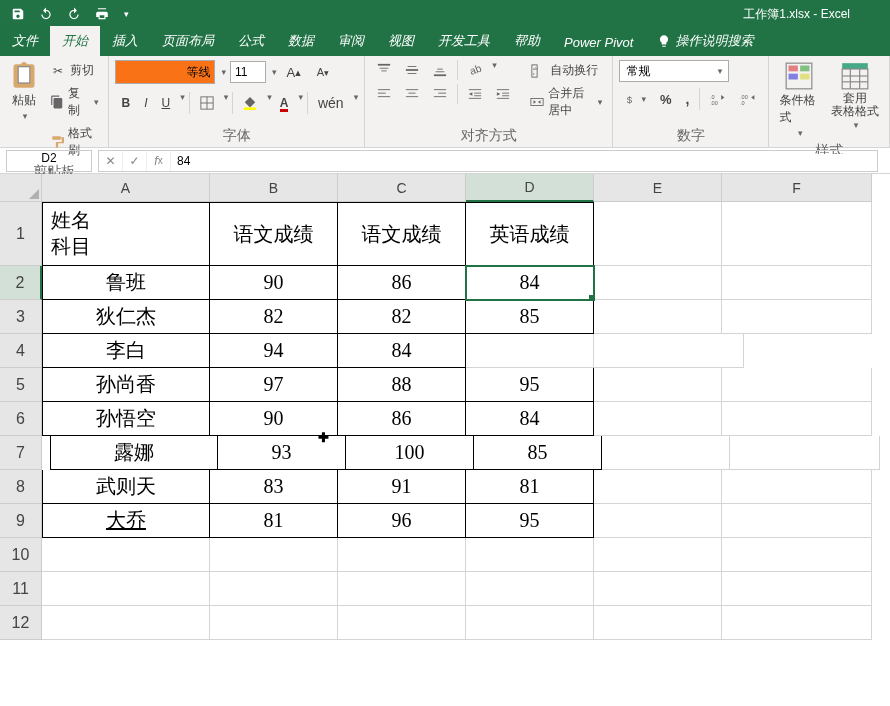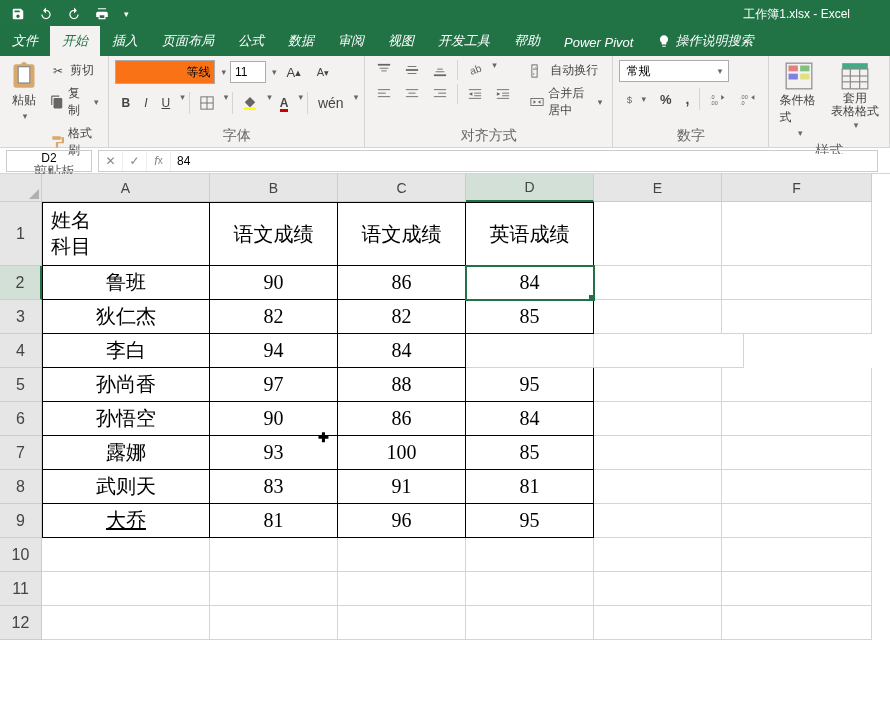--- a/index.html
+++ b/index.html
@@ -474,21 +474,21 @@
         </div>
         <div class="row">
           <div class="cell colA tblborder tblleft" style="height: 34px;">孙悟空</div>
           <div class="cell colB tblborder" style="height: 34px;">90</div>
           <div class="cell colC tblborder" style="height: 34px;">86</div>
           <div class="cell colD tblborder" style="height: 34px;">84</div>
           <div class="cell colE" style="height: 34px;"></div>
           <div class="cell colF" style="height: 34px;"></div>
         </div>
         <div class="row">
-          <div class="cell colA tblborder tblleft" style="height: 34px;">露娜</div>
+          <div class="cell colA tblborder tblleft" style="height: 34px; margin-left: 8px;">露娜</div>
           <div class="cell colB tblborder" style="height: 34px;">93</div>
           <div class="cell colC tblborder" style="height: 34px;">100</div>
           <div class="cell colD tblborder" style="height: 34px;">85</div>
           <div class="cell colE" style="height: 34px;"></div>
           <div class="cell colF" style="height: 34px;"></div>
         </div>
         <div class="row">
           <div class="cell colA tblborder tblleft" style="height: 34px;">武则天</div>
           <div class="cell colB tblborder" style="height: 34px;">83</div>
           <div class="cell colC tblborder" style="height: 34px;">91</div>

